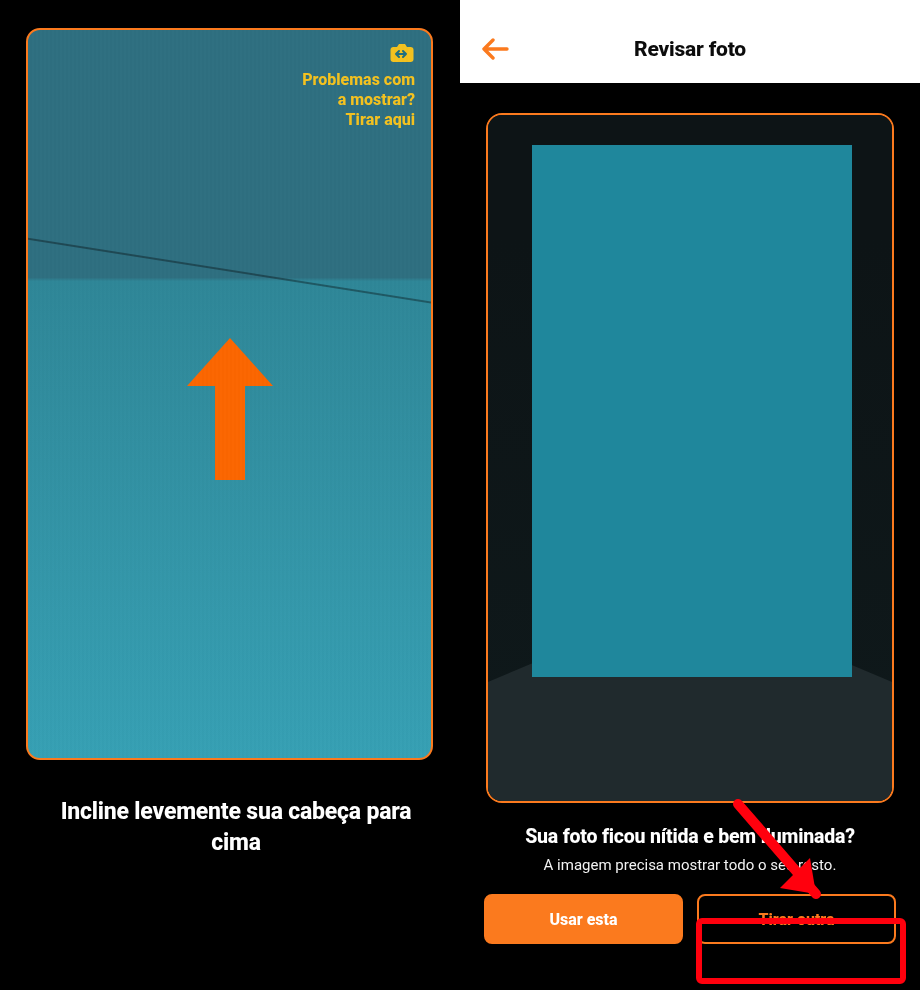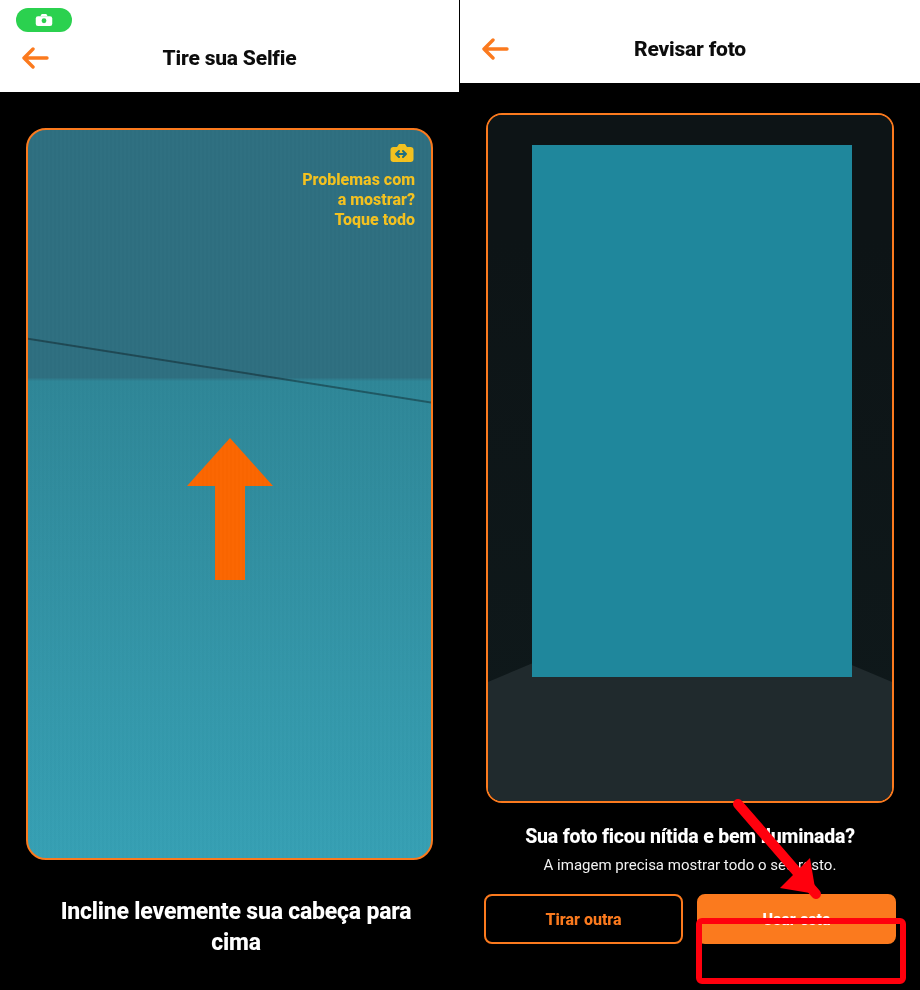--- a/index.html
+++ b/index.html
@@ -69,24 +69,23 @@
     
     .camera-wrap {
       flex: 0 0 auto;
       padding: 28px 26px 0 26px;
     }
     .camera-frame {
       position: relative;
       width: 100%;
       height: 732px;
       border: 2px solid #fb7a1e;
-      border-radius: 20px;
+      border-radius: 14px;
       overflow: hidden;
       background: linear-gradient(180deg,#2e6f80 0%, #2e6f80 34%, #2e8697 34.5%, #36a0b4 100%);
-      margin-top: 8px;
     }
     
     .camera-frame::after{
       content:"";
       position:absolute; inset:0;
       background: repeating-linear-gradient(90deg, rgba(255,255,255,0.03) 0 2px, rgba(0,0,0,0.04) 2px 4px);
       opacity:.25;
       pointer-events:none;
     }
     .diag-cut {
@@ -224,48 +223,33 @@
       bottom: 72px;
       width: 120px;
       height: 120px;
       pointer-events:none;
     }
   </style>
 </head>
 <body>
 
 <div class="screen screen-left">
-  <div class="header with-pill">
-    <div class="cam-pill">
-      <svg width="18" height="14" viewBox="0 0 24 18">
-        <rect x="1" y="4" width="22" height="13" rx="3" fill="#fff"></rect>
-        <path d="M7 4 L9 1 H15 L17 4 Z" fill="#fff"></path>
-        <circle cx="12" cy="10" r="3.2" fill="#2bd14f"></circle>
-      </svg>
-    </div>
-    <div class="back-arrow">
-      <svg width="28" height="22" viewBox="0 0 28 22">
-        <path d="M12 2 L3 11 L12 20 M3 11 H26" stroke="#fb7a1e" stroke-width="3.4" fill="none" stroke-linecap="round" stroke-linejoin="round"></path>
-      </svg>
-    </div>
-    <div class="header-title">Tire sua Selfie</div>
-  </div>
 
   <div class="camera-wrap">
     <div class="camera-frame">
       <div class="diag-cut"></div>
       <div class="flip-cam">
         <svg width="26" height="22" viewBox="0 0 26 22">
           <rect x="1.5" y="5" width="23" height="15" rx="3" fill="#f4c21f"></rect>
           <path d="M8 5 L10 2 H16 L18 5 Z" fill="#f4c21f"></path>
           <path d="M7 12 H17 M7 12 L10 9 M7 12 L10 15 M17 12 L14 9 M17 12 L14 15" stroke="#1f6f80" stroke-width="2" fill="none" stroke-linecap="round"></path>
         </svg>
         <span class="flip-line">Problemas com</span>
         <span class="flip-line">a mostrar?</span>
-        <span class="flip-line">Toque todo</span>
+        <span class="flip-line">Tirar aqui</span>
       </div>
       <div class="tilt-arrow">
         <svg width="110" height="160" viewBox="0 0 110 160">
           <path d="M55 8 L98 56 L70 56 L70 150 L40 150 L40 56 L12 56 Z" fill="#fb6600"></path>
         </svg>
       </div>
     </div>
   </div>
 
   <div class="instruction">Incline levemente sua cabeça para cima</div>
@@ -286,22 +270,22 @@
       <div class="sh-bg"></div>
       <div class="shirt"></div>
       <div class="redact"></div>
     </div>
   </div>
 
   <div class="question">Sua foto ficou nítida e bem iluminada?</div>
   <div class="subtext">A imagem precisa mostrar todo o seu rosto.</div>
 
   <div class="btn-row">
+    <div class="btn btn-solid">Usar esta</div>
     <div class="btn btn-outline">Tirar outra</div>
-    <div class="btn btn-solid">Usar esta</div>
   </div>
 
   <div class="ann-arrow">
     <svg width="120" height="120" viewBox="0 0 120 120">
       <path d="M18 6 L96 96" stroke="#ff000d" stroke-width="10" stroke-linecap="round"></path>
       <path d="M96 96 L60 90 L90 60 Z" fill="#ff000d"></path>
     </svg>
   </div>
   <div class="ann-box"></div>
 </div>

